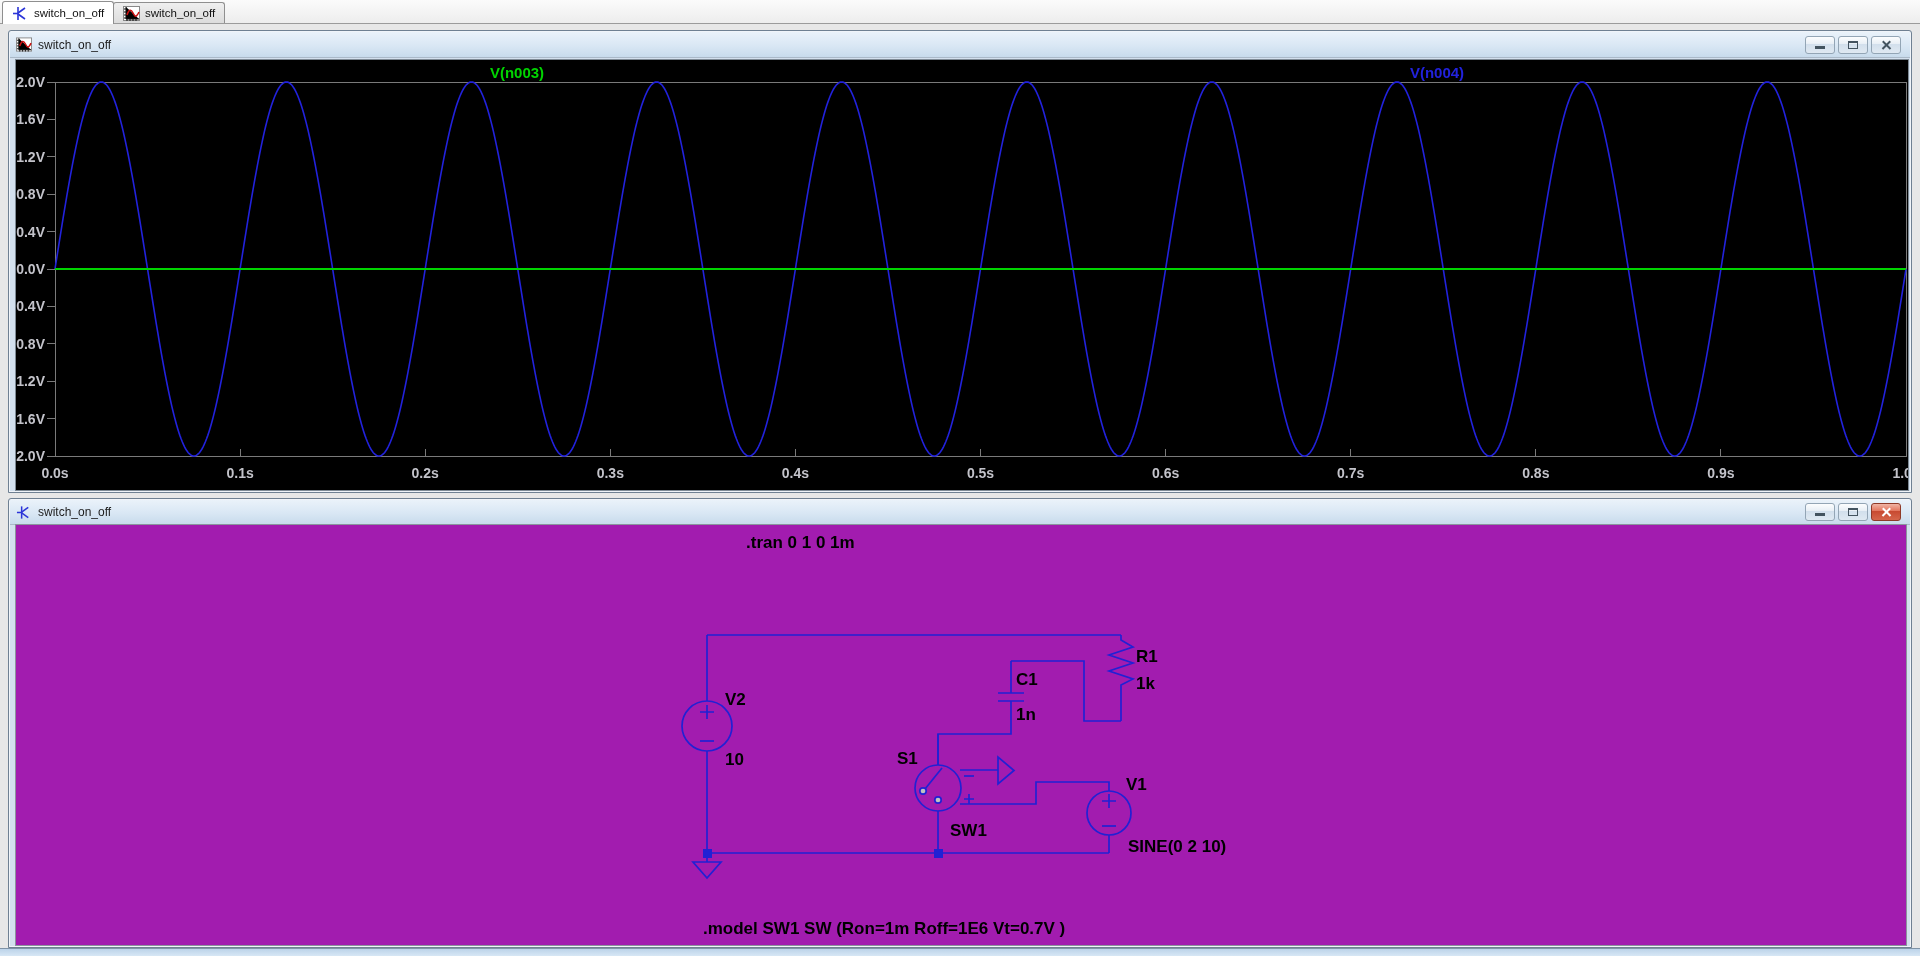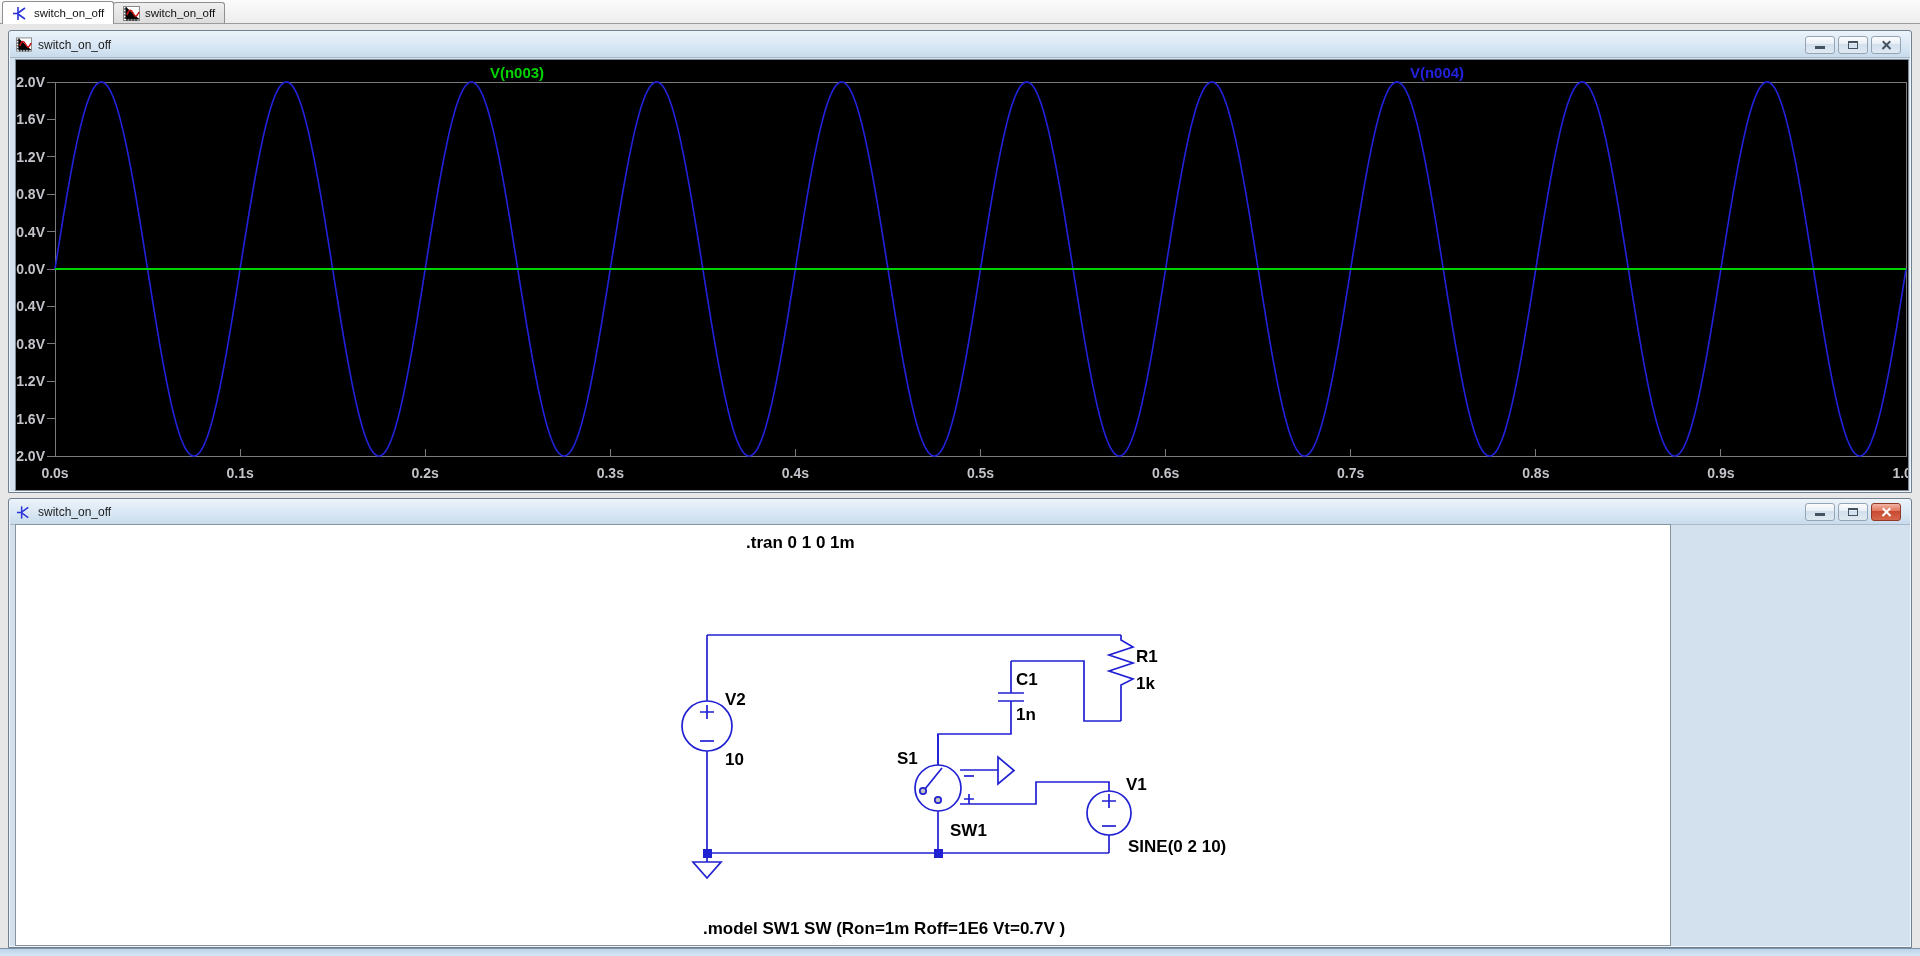--- a/index.html
+++ b/index.html
@@ -62,22 +62,22 @@
   #plot-win .titlebar{height:26px;}
   #plot-content{
     position:absolute;left:6px;top:28px;width:1892px;height:430px;
     background:#000;border:1px solid #7e8a95;box-sizing:content-box;
   }
   #plot-svg{display:block;}
   
   #sch-win{left:8px;top:498px;width:1904px;height:450px;}
   #sch-win .titlebar{height:25px;}
   #sch-content{
-    position:absolute;left:6px;top:25px;width:1656px;height:422px;
-    background:#ffffff;border:1px solid #8a949d;box-sizing:border-box;
+    position:absolute;left:6px;top:25px;width:1892px;height:422px;
+    background:#a21caf;border:1px solid #8a949d;box-sizing:border-box;
   }
   #sch-svg{display:block;}
   .schtext{font-family:"Liberation Sans",sans-serif;font-weight:bold;font-size:17px;fill:#000;}
   .tracelabel{font-family:"Liberation Sans",sans-serif;font-weight:bold;font-size:15px;}
   
   .footer{
     position:absolute;left:0;top:948px;width:1920px;height:8px;
     background:linear-gradient(#bcd3e9,#d7e7f5);border-top:1px solid #7f93a6;box-sizing:border-box;
   }
 </style>

